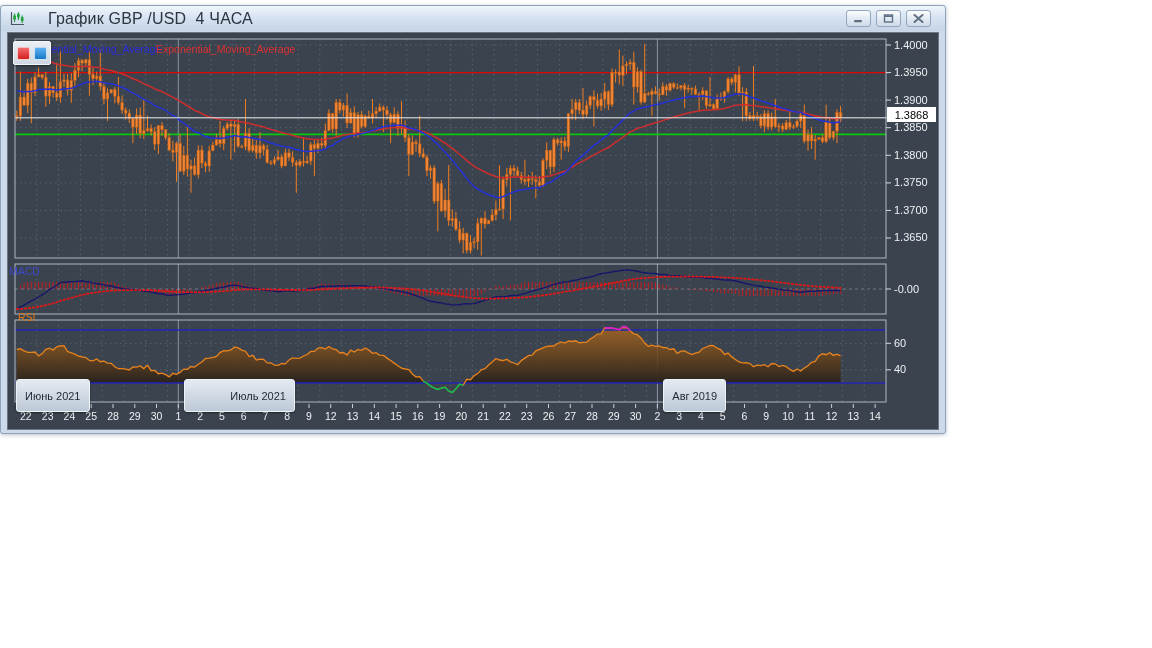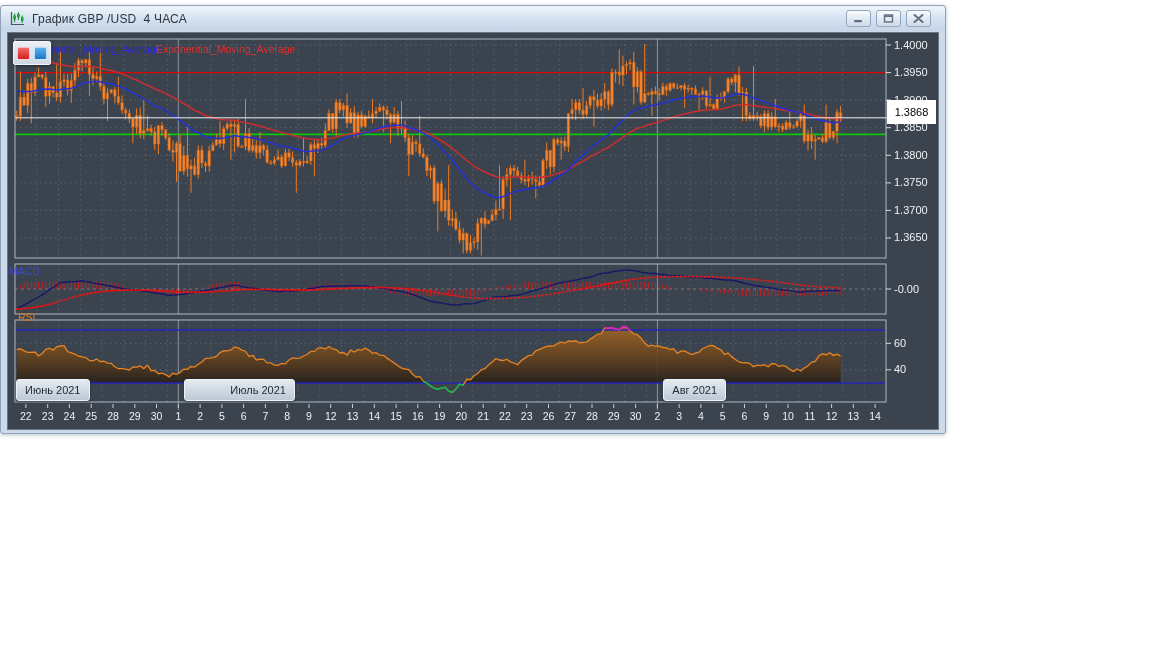--- a/index.html
+++ b/index.html
@@ -4,42 +4,42 @@
 <style>
   html,body{margin:0;padding:0;background:#ffffff;width:1152px;height:648px;overflow:hidden;
     font-family:"Liberation Sans",sans-serif;}
   .window{position:absolute;left:0;top:5px;width:946px;height:429px;
     background:#ccdaea;border:1px solid #8fa3b8;border-radius:3px;box-sizing:border-box;
     box-shadow:0 1px 4px rgba(60,80,100,.35);}
   .titlebar{position:absolute;left:0;top:0;right:0;height:25px;
     background:linear-gradient(#eef5fc,#d3e0ef 55%,#c5d5e7);
     border-radius:3px 3px 0 0;display:flex;align-items:center;padding:0 8px;box-sizing:border-box;}
   .app-icon{width:17px;height:16px;margin-right:6px;flex:0 0 auto;}
-  .title-text{font-size:12px;color:#2c3540;letter-spacing:.2px;white-space:pre;}
+  .title-text{font-size:16px;color:#2c3540;letter-spacing:.2px;white-space:pre;margin-left:16px;}
   .win-buttons{margin-left:auto;display:flex;gap:5px;padding-right:6px;}
   .win-btn{width:25px;height:17px;border:1px solid #93a6bc;border-radius:3px;
     background:linear-gradient(#fbfdfe,#e2eaf3 50%,#cfdbe9);padding:0;display:flex;
     align-items:center;justify-content:center;cursor:pointer;}
   .win-btn svg{display:block;}
   .client{position:absolute;left:6px;top:26px;width:932px;height:398px;
     background:#3a434e;border:1px solid #6a7684;box-sizing:border-box;}
   #chart-canvas{position:absolute;left:0;top:0;}
   .tool-tile{position:absolute;left:5px;top:8px;width:36px;height:22px;
     background:linear-gradient(#e9eef4,#cfd8e2);border:1px solid #f2f6fa;border-radius:2px;
     box-shadow:0 1px 2px rgba(0,0,0,.4);display:flex;align-items:center;justify-content:center;gap:4px;}
   .sq{width:11px;height:11px;border-radius:2px;border:1px solid rgba(255,255,255,.7);cursor:pointer;}
   .sq.red{background:linear-gradient(#f26a6a,#d42020);}
   .sq.blue{background:linear-gradient(#5ab0f0,#1878c8);}
   .legend{position:absolute;top:10px;left:0;font-size:10.5px;white-space:nowrap;}
   .lg-b{position:absolute;left:14px;top:0;}
   .lg-r{position:absolute;left:148px;top:0;}
-  .price-tag{position:absolute;left:879px;top:67px;width:49px;height:24px;background:#ffffff;
+  .price-tag{position:absolute;left:879px;top:74px;width:49px;height:15px;background:#ffffff;
     color:#000;font-size:11px;display:flex;align-items:center;justify-content:center;}
   .panel-label{position:absolute;font-size:10.5px;}
-  .monthbox{position:absolute;top:346px;height:22px;padding:0 8px;
+  .monthbox{position:absolute;top:346px;height:33px;padding:0 8px;
     background:linear-gradient(#e4eaf1,#bcc9d6);border:1px solid #eef3f8;border-radius:3px;
     box-shadow:0 1px 2px rgba(0,0,0,.45);color:#1d2836;font-size:11px;
     display:flex;align-items:center;box-sizing:border-box;white-space:nowrap;}
 </style>
 </head>
 <body>
 
 <div class="window">
   <div class="titlebar">
     <span class="app-icon">
@@ -1019,15 +1019,15 @@
       <span class="sq red"></span>
       <span class="sq blue"></span>
     </div>
 
     <div class="price-tag">1.3868</div>
     <div class="panel-label" style="left:1px;top:232px;color:#3d49c8;">MACD</div>
     <div class="panel-label" style="left:10px;top:278px;color:#e07818;">RSI</div>
 
     <div class="monthbox" style="left: 8px;">Июнь 2021</div>
     <div class="monthbox" style="left: 176.312px; padding-left: 45px;">Июль 2021</div>
-    <div class="monthbox" style="left: 655.362px;">Авг 2021</div>
+    <div class="monthbox" style="left: 655.362px;">Авг 2019</div>
   </div>
 </div>
 
 </body></html>

